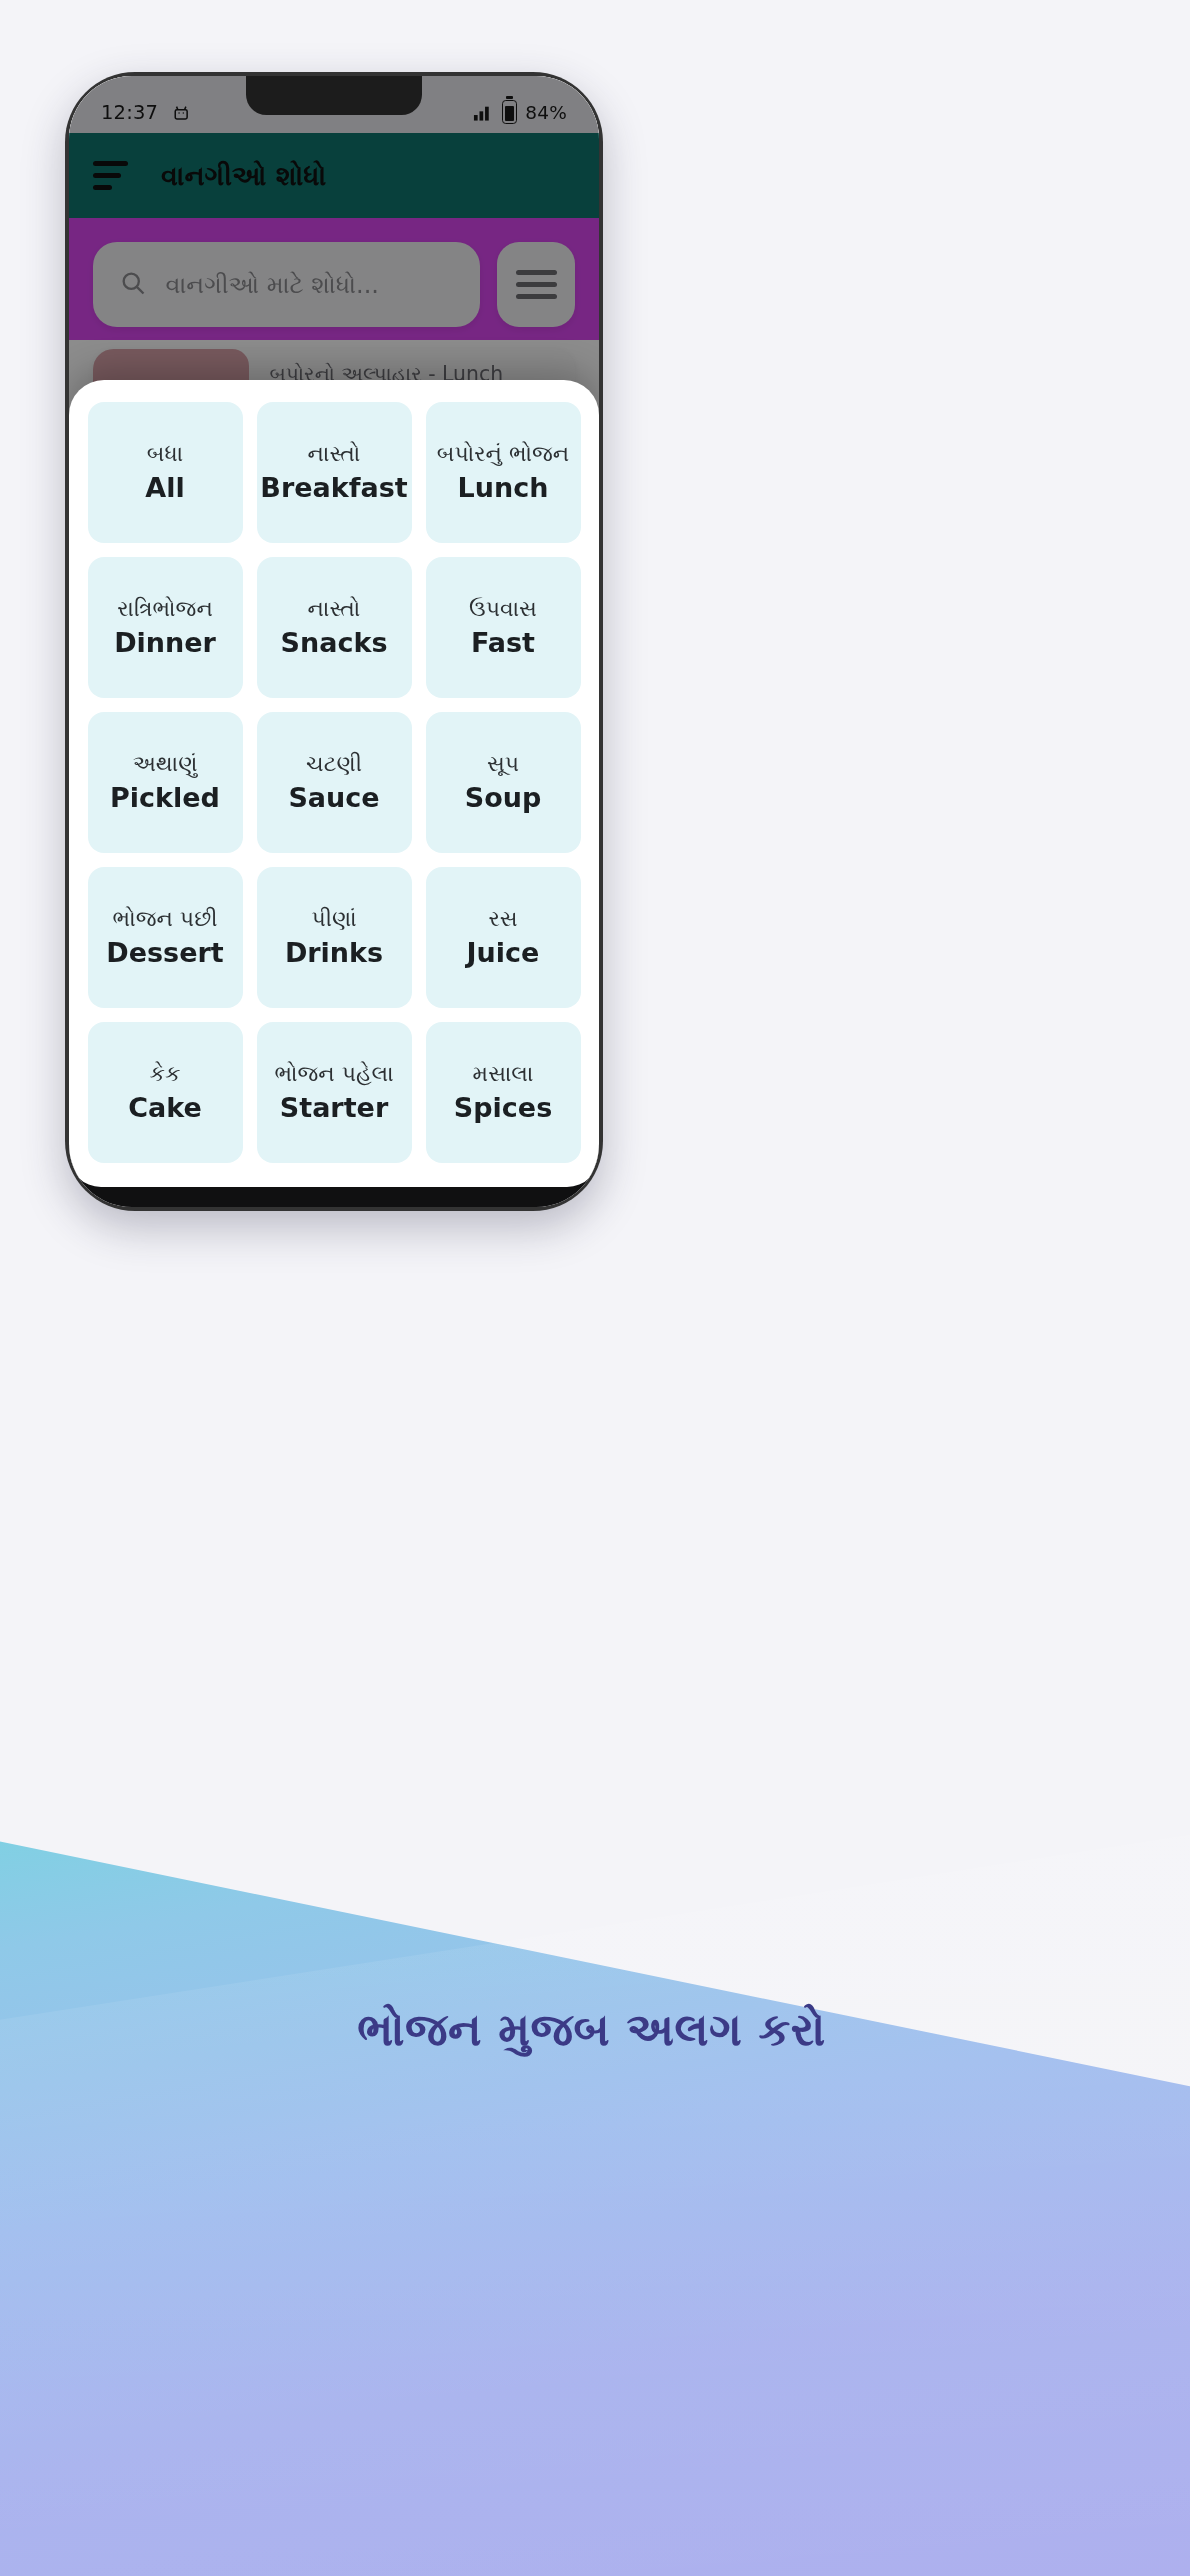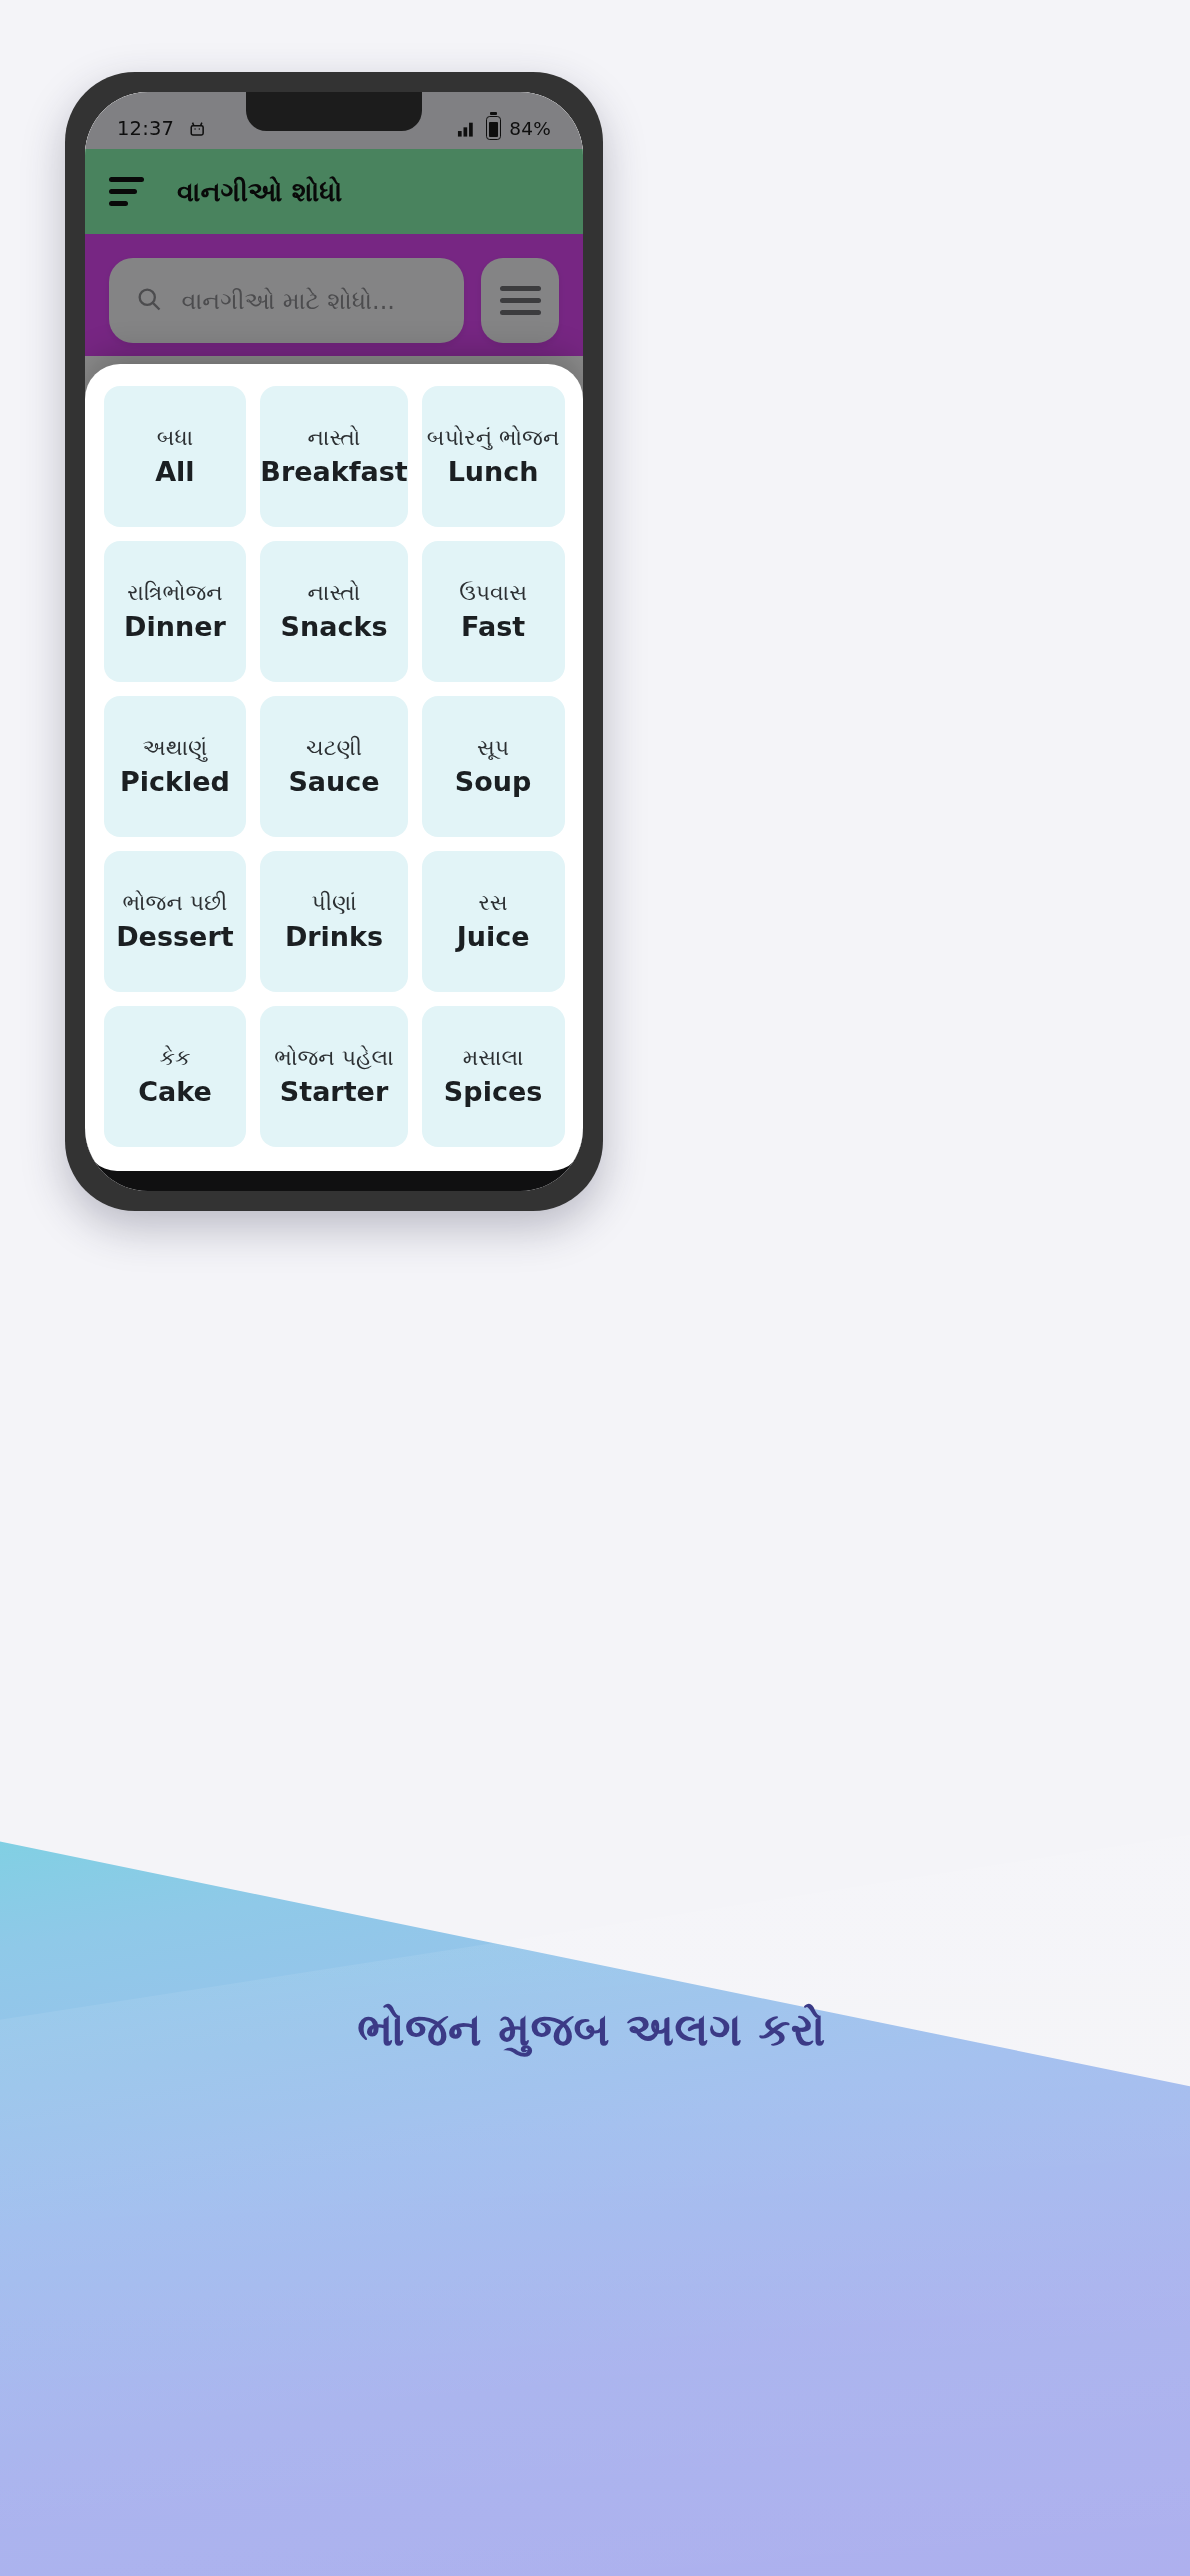--- a/index.html
+++ b/index.html
@@ -24,21 +24,21 @@
     opacity: .55;
   }
 
   
   .phone {
     position: absolute; left: 65px; top: 72px;
     width: 538px; height: 1139px;
     background: #333333;
     border-radius: 70px;
     box-shadow: 0 16.7px 43px rgba(40,40,70,.28);
-    padding: 20px;
+    padding: 4px;
   }
   .phone-screen {
     position: relative; width: 100%; height: 100%;
     background: #ffffff; border-radius: 63px; overflow: hidden;
   }
 
   
   .app-dim {
     position: absolute; inset: 0;
     background: #ffffff;
@@ -61,21 +61,21 @@
   .notch {
     position: absolute; left: 50%; transform: translateX(-50%); top: 0;
     width: 176px; height: 39px; background: #333333;
     border-bottom-left-radius: 20.4px; border-bottom-right-radius: 20.4px;
     z-index: 8;
   }
 
   
   .appbar {
     position: relative; z-index: 5;
-    height: 85px; background: #86efac;
+    height: 85px; background: #0f766e;
     display: flex; align-items: center; padding: 0 24px; gap: 33px;
   }
   .hamburger { display: flex; flex-direction: column; gap: 6.5px; width: 35px; cursor: pointer; }
   .hamburger i { display: block; height: 5.6px; background: #111; border-radius: 2.8px; }
   .hamburger i:nth-child(1) { width: 35px; }
   .hamburger i:nth-child(2) { width: 28px; }
   .hamburger i:nth-child(3) { width: 18.5px; }
   .appbar-title { font-size: 27px; font-weight: 700; color: #111; }
 
   

